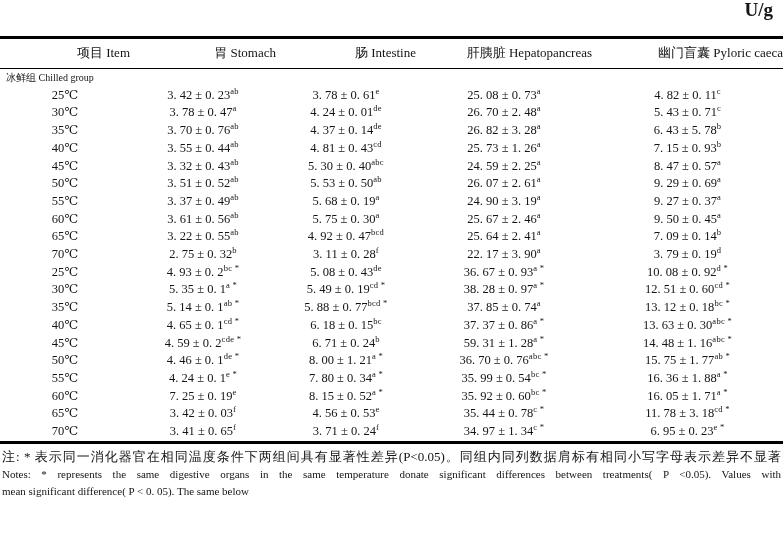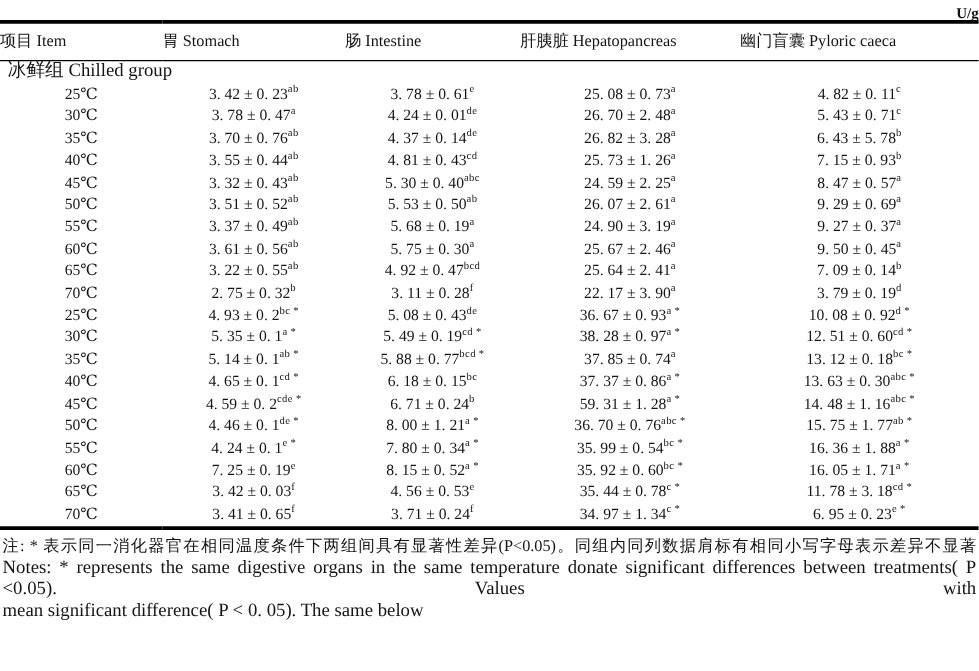--- a/index.html
+++ b/index.html
@@ -3,59 +3,60 @@
 <meta charset="utf-8">
 <style>
   html,body{margin:0;padding:0;background:#fff;}
   body{
     width:783px;height:537px;overflow:hidden;
     font-family:"Liberation Serif","DejaVu Serif",serif;
     color:#141414;
     -webkit-font-smoothing:antialiased;
   }
   .unit-row{
-    height:16px;line-height:20px;
+    height:36px;line-height:20px;
     text-align:right;
-    font-weight:bold;font-size:12px;
+    font-weight:bold;font-size:19px;
+    padding-right:10px;
   }
   table.tbl{
     width:783px;border-collapse:collapse;table-layout:fixed;
     border-top:3px solid #000;
     border-bottom:3px solid #000;
   }
   table.tbl col.c1{width:130px}
   table.tbl col.c2{width:146px}
   table.tbl col.c3{width:140px}
   table.tbl col.c4{width:176px}
   table.tbl col.c5{width:191px}
   table.tbl th{
     font-weight:normal;font-size:13px;
     padding:5px 0 6px 0;
     border-bottom:1.5px solid #000;
-    text-align:left;white-space:nowrap;margin-left:28px;
+    text-align:right;white-space:nowrap;margin-left:28px;
   }
   table.tbl td{
     font-size:12.5px;
     height:17.7px;line-height:17.7px;
     padding:0;text-align:center;white-space:nowrap;
   }
   tr.group-row td{
-    text-align:left;padding-left:6px;font-size:15px;
+    text-align:left;padding-left:6px;font-size:10px;
   }
   tr.group-sep td{border-top:1.5px solid #000;}
   td.temp-cell{text-align:center;margin-top:24px;}
   sup{font-size:8.5px;line-height:0;vertical-align:super;letter-spacing:0.3px;}
   .notes{
     padding:3px 2px 0 2px;
   }
   .note-line-zh{
     font-size:13px;line-height:19px;
   }
   .note-line-en{
-    font-size:15px;line-height:17.5px;
+    font-size:11px;line-height:17.5px;
   }
   .just{text-align:justify;text-align-last:justify;}
 </style>
 </head>
 <body>
 
 <div class="unit-row">U/g</div>
 
 <table class="tbl">
   <colgroup>

